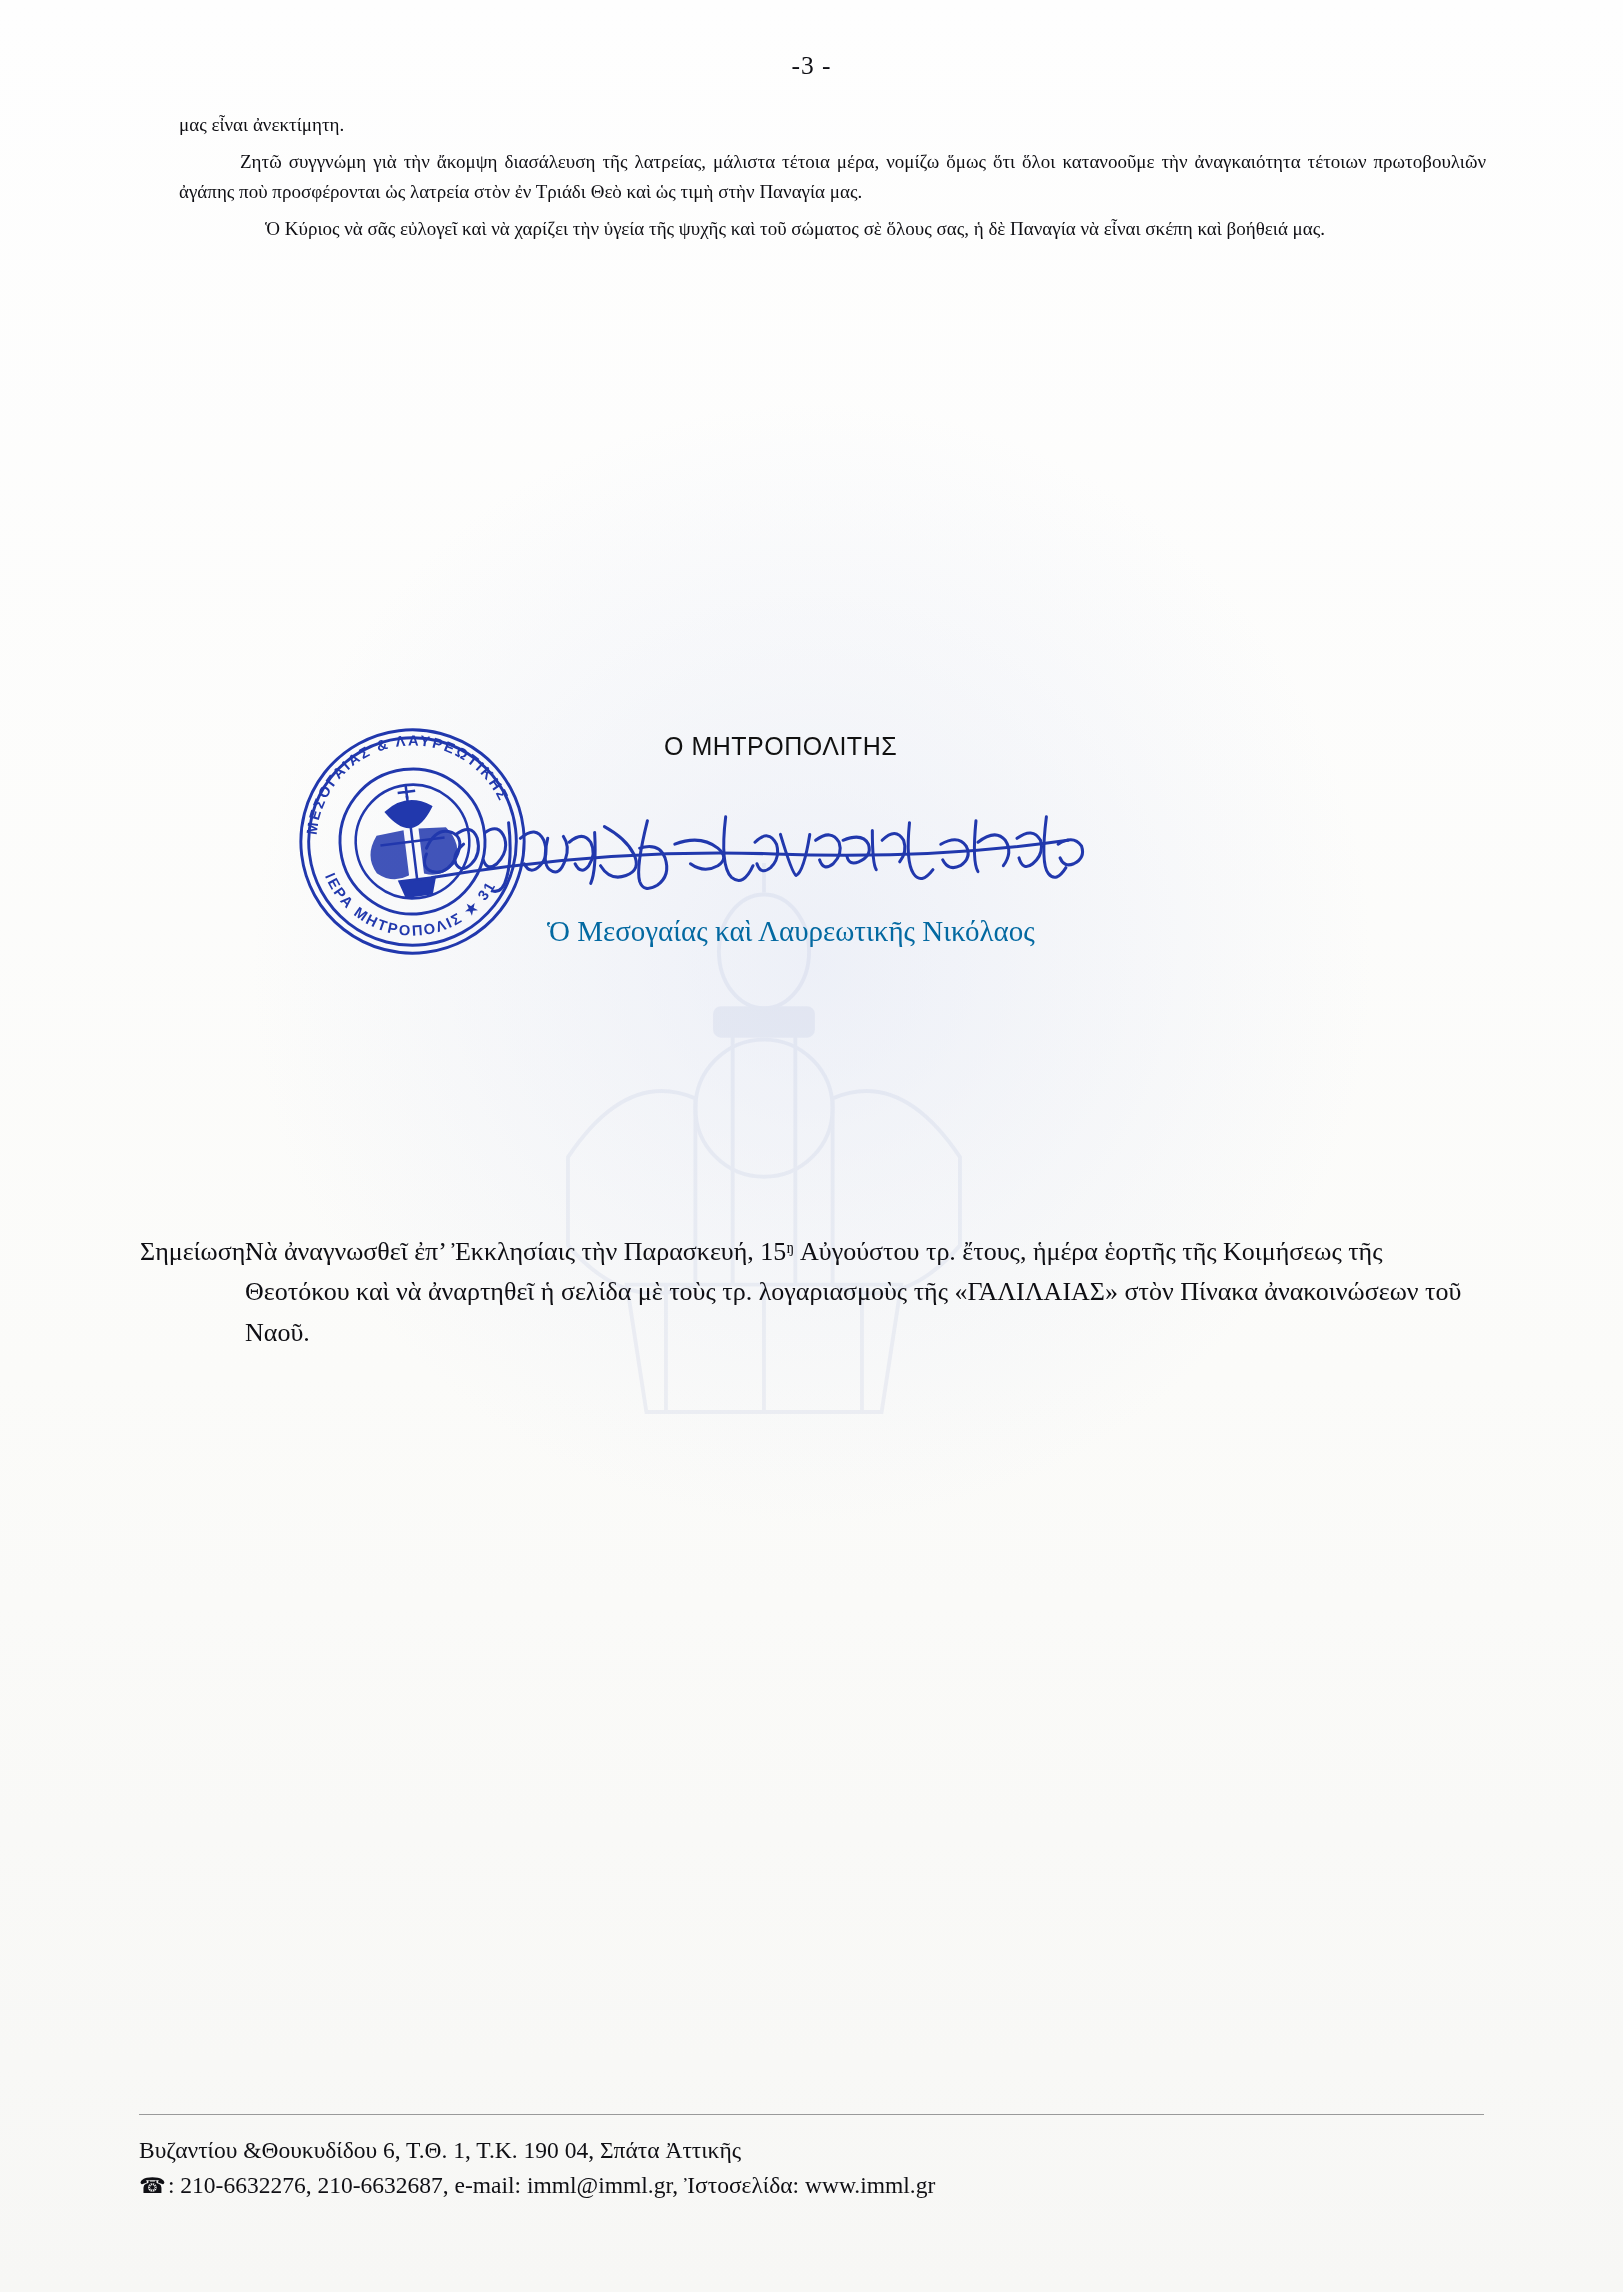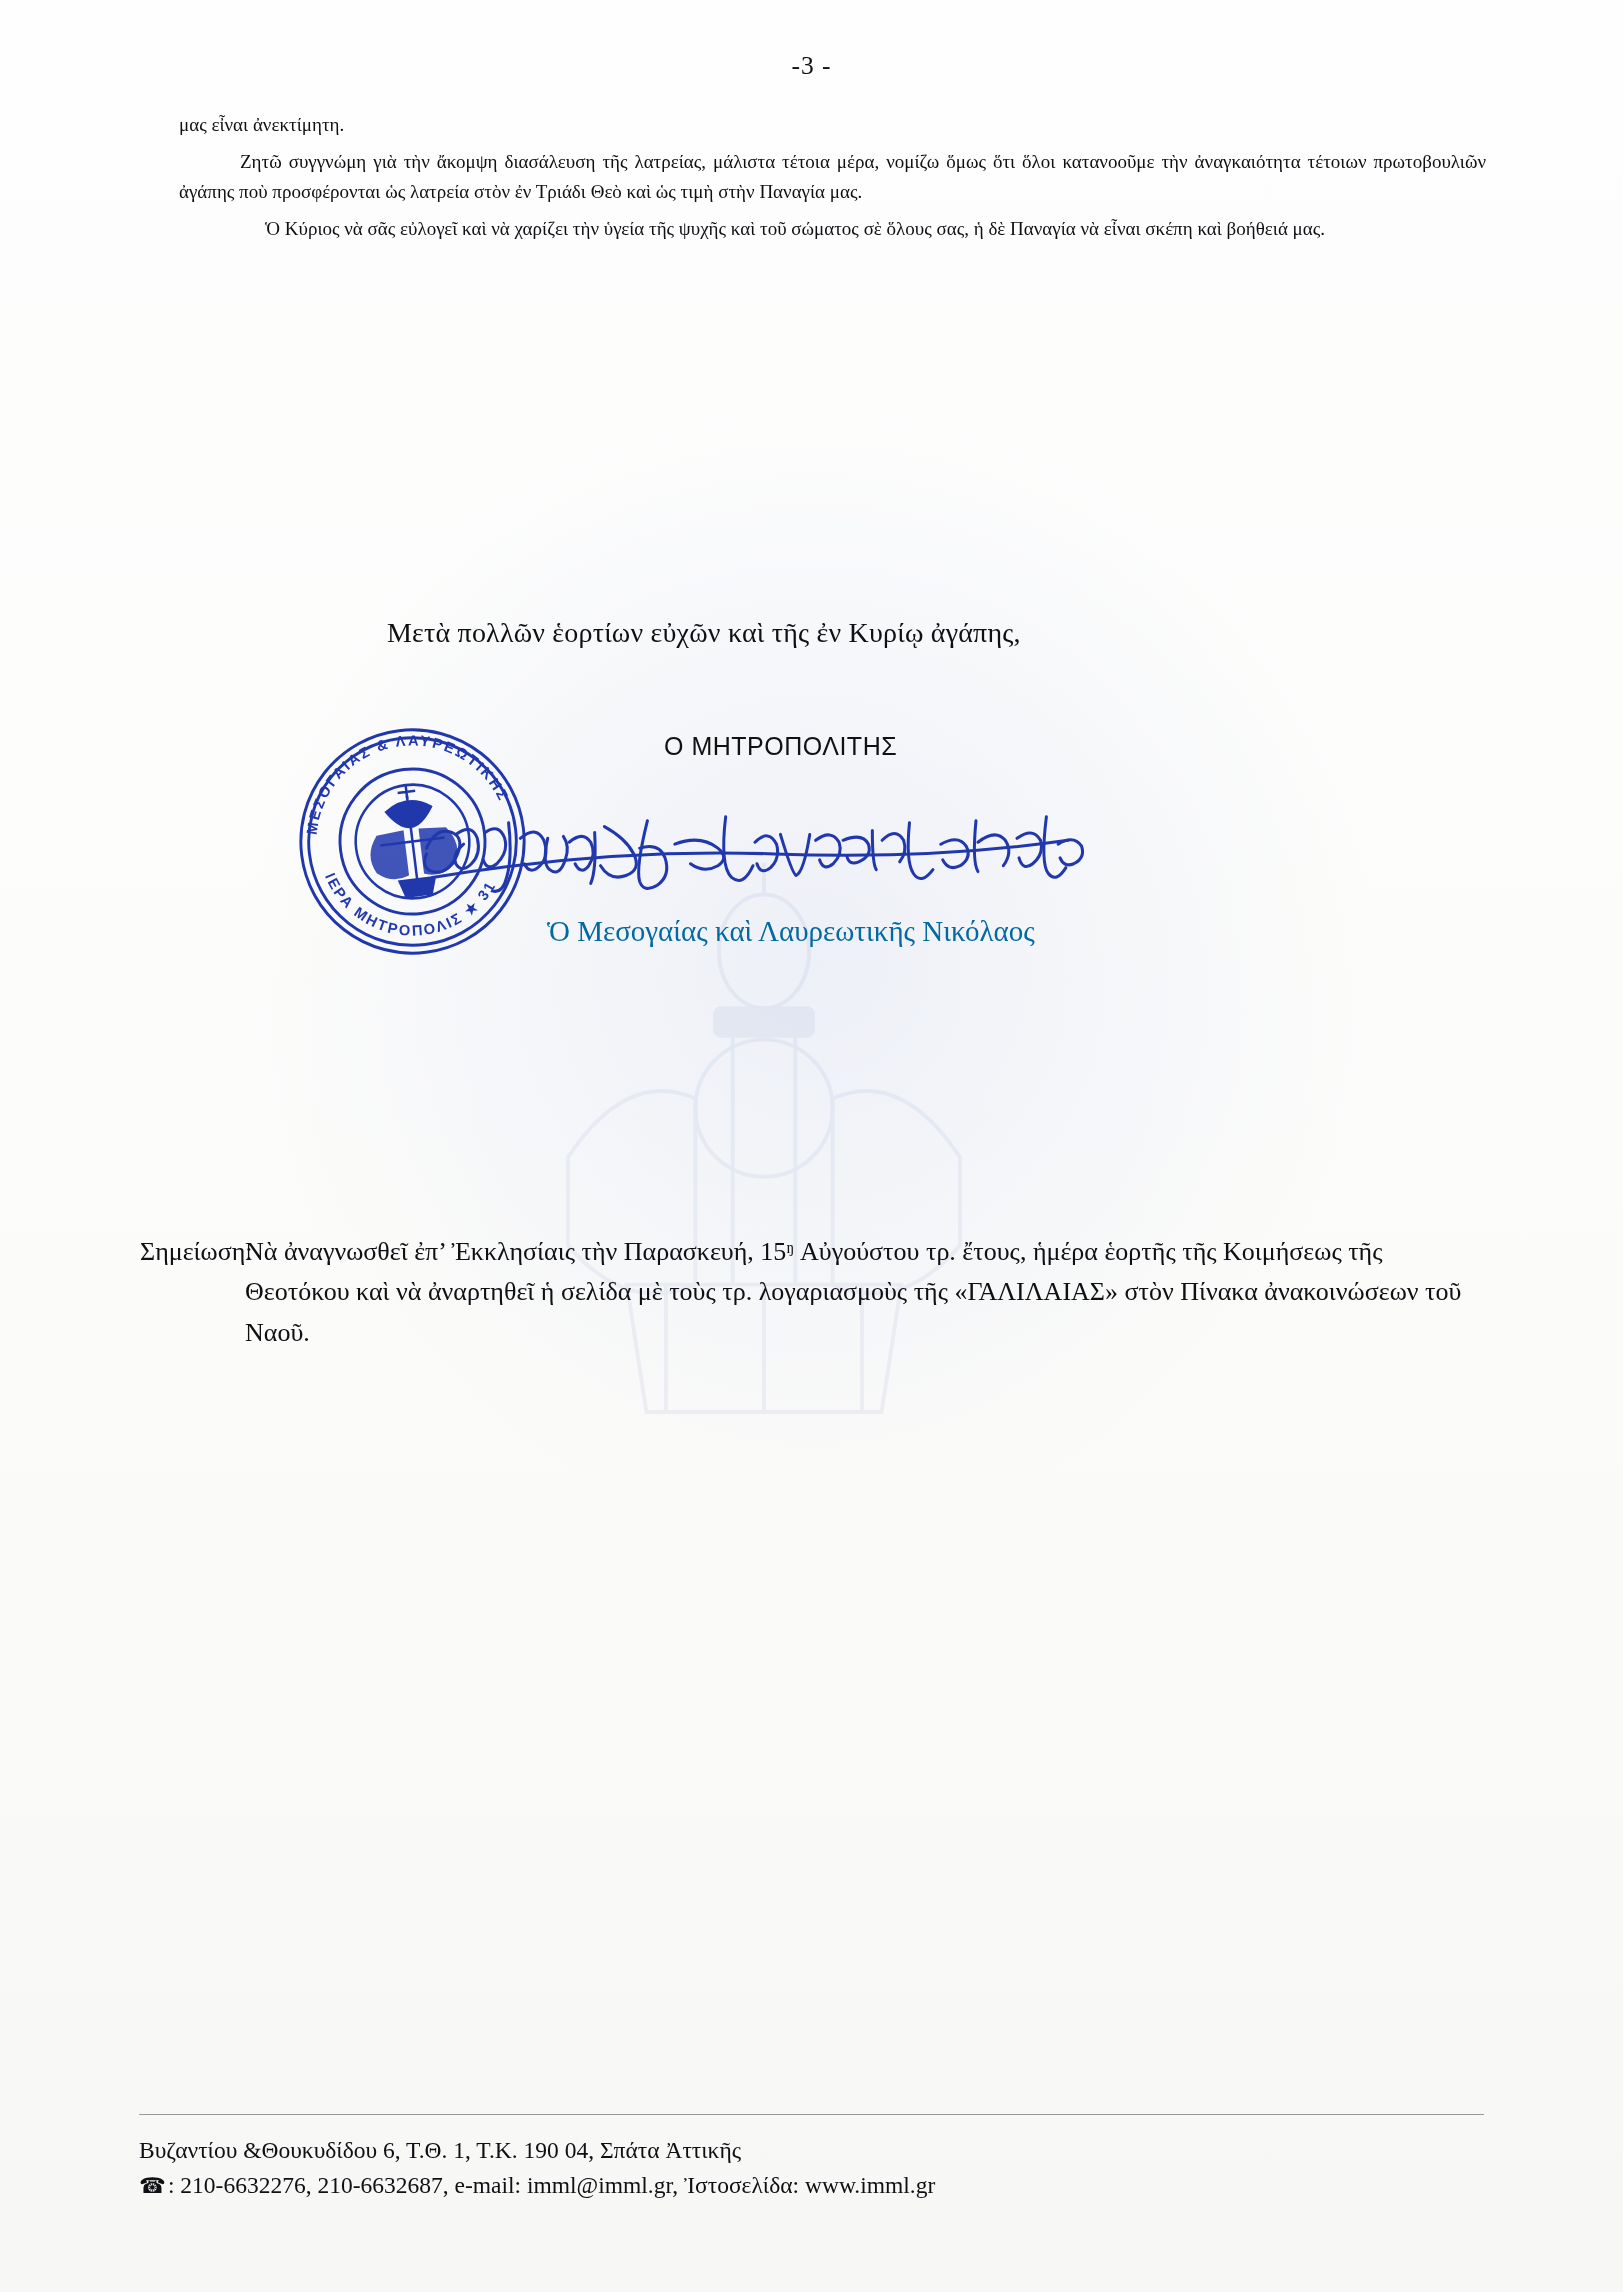--- a/index.html
+++ b/index.html
@@ -167,21 +167,20 @@
 <div class="page">
 
   <div class="page-number">-3 -</div>
 
   <div class="body-text">
     <p>μας εἶναι ἀνεκτίμητη.</p>
     <p class="p-indent">Ζητῶ συγγνώμη γιὰ τὴν ἄκομψη διασάλευση τῆς λατρείας, μάλιστα τέτοια μέρα, νομίζω ὅμως ὅτι ὅλοι κατανοοῦμε τὴν ἀναγκαιότητα τέτοιων πρωτοβουλιῶν ἀγάπης ποὺ προσφέρονται ὡς λατρεία στὸν ἐν Τριάδι Θεὸ καὶ ὡς τιμὴ στὴν Παναγία μας.</p>
     <p class="p-indent-wide">Ὁ Κύριος νὰ σᾶς εὐλογεῖ καὶ νὰ χαρίζει τὴν ὑγεία τῆς ψυχῆς καὶ τοῦ σώματος σὲ ὅλους σας, ἡ δὲ Παναγία νὰ εἶναι σκέπη καὶ βοήθειά μας.</p>
   </div>
 
-  <div class="closing">Μετὰ πολλῶν ἑορτίων εὐχῶν καὶ τῆς ἐν Κυρίῳ ἀγάπης,</div>
 
   <svg class="watermark" viewBox="0 0 700 620">
     <g fill="#7d8fc4" stroke="#7d8fc4" stroke-width="4">
       <ellipse cx="350" cy="90" rx="46" ry="58" fill="none"></ellipse>
       <path d="M350 30 L350 -10"></path>
       <rect x="300" y="148" width="100" height="28" rx="6" fill="#7d8fc4"></rect>
       <path d="M318 176 L318 430 M382 176 L382 430" fill="none"></path>
       <path d="M150 300 q60 -90 130 -60 l0 190 q-70 30 -130 -40 z" fill="none"></path>
       <path d="M550 300 q-60 -90 -130 -60 l0 190 q70 30 130 -40 z" fill="none"></path>
       <path d="M210 430 L490 430 L470 560 L230 560 z" fill="none"></path>

